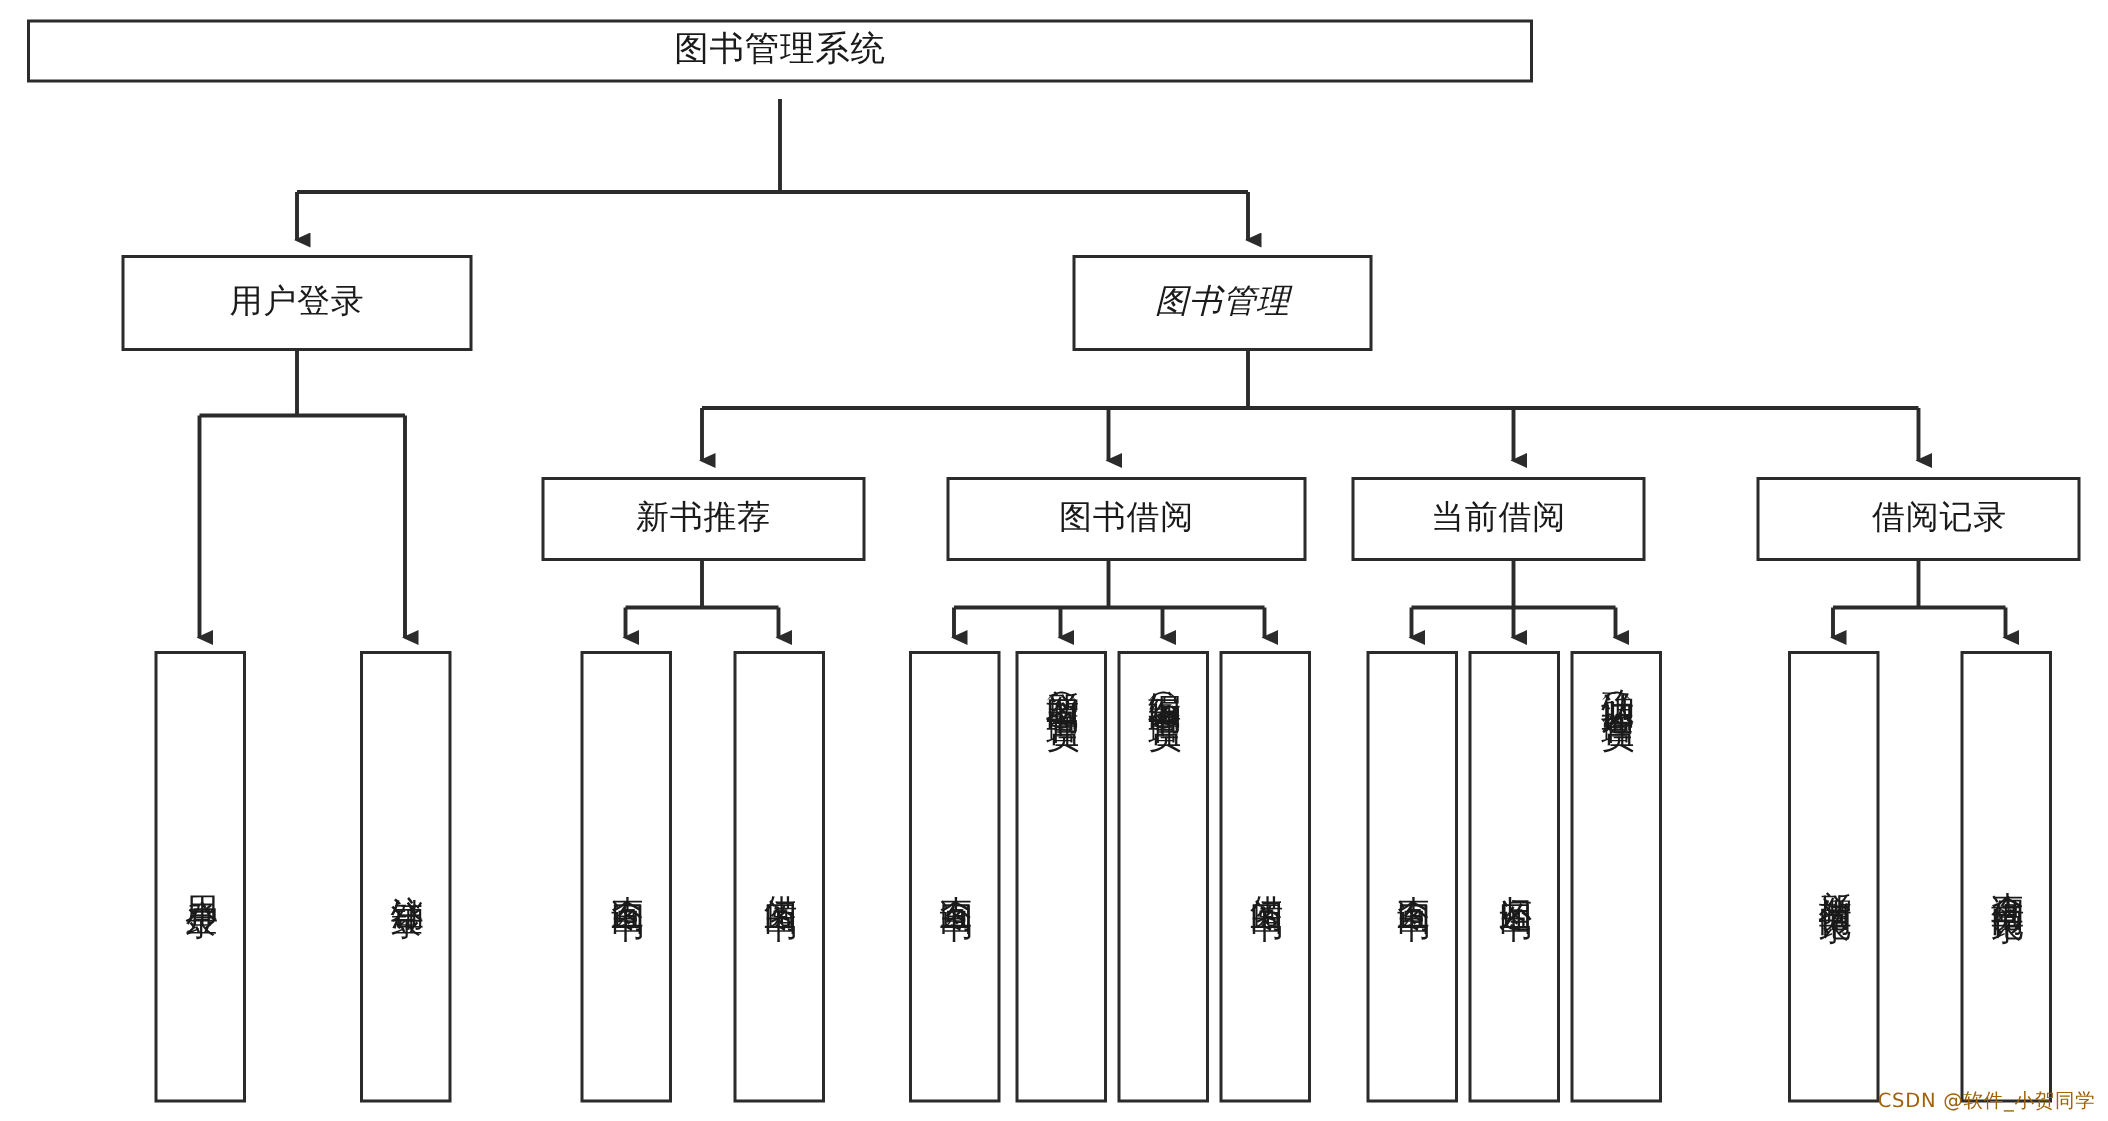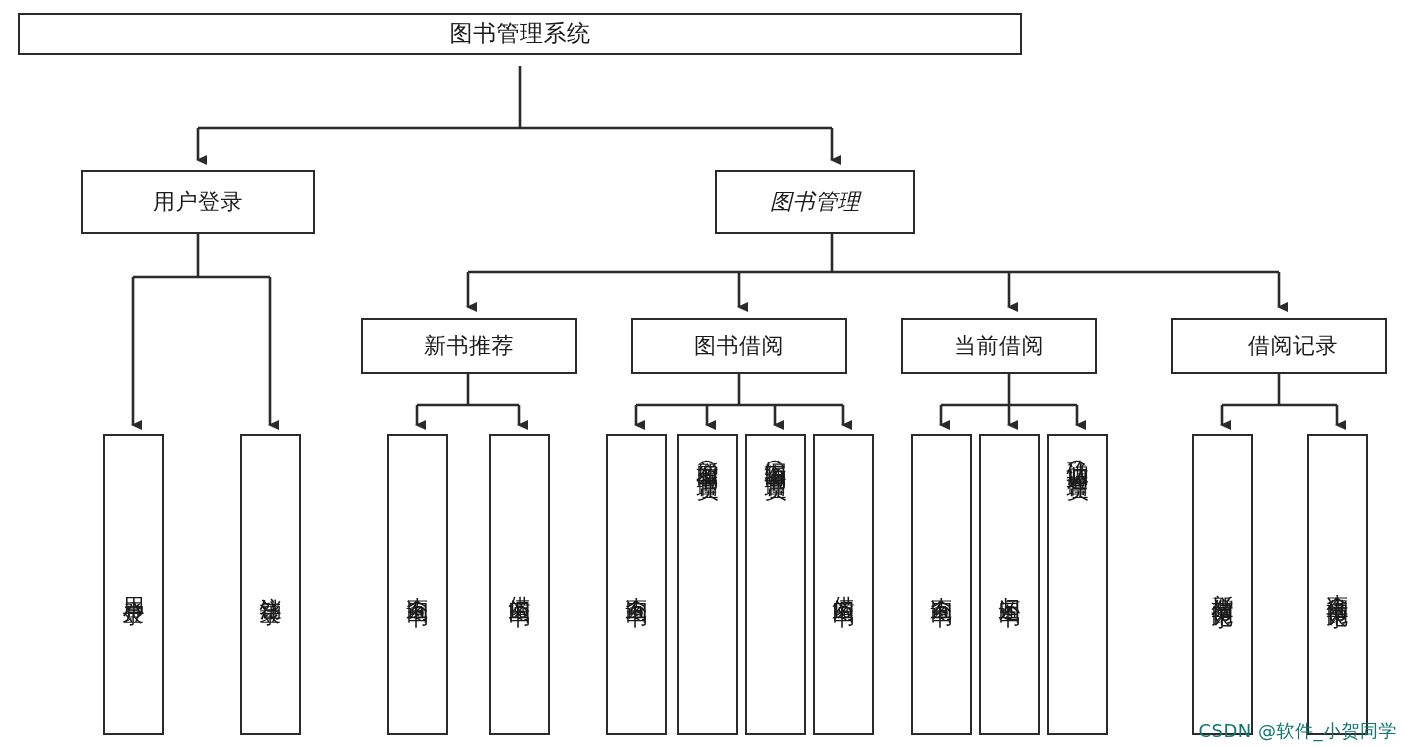--- a/index.html
+++ b/index.html
@@ -65,22 +65,22 @@
     white-space: nowrap;
   }
   .node.vert.centered {
     align-items: center;
     padding-top: 0;
   }
   #watermark {
     position: absolute;
     right: 8px;
     bottom: 4px;
-    font-size: 18px;
-    color: #0f766e;
+    font-size: 13px;
+    color: #a16207;
     letter-spacing: 0.5px;
     white-space: nowrap;
     font-family: "DejaVu Sans", "Liberation Sans", sans-serif;
   }
 </style>
 </head>
 <body>
 
 <div id="canvas">
 
@@ -141,21 +141,21 @@
   <div class="node horiz" style="left:81px; top:170px; width:234px; height:64px;">
     <span class="label">用户登录</span>
   </div>
   <div class="node horiz" style="left:715px; top:170px; width:200px; height:64px;font-style:italic;">
     <span class="label">图书管理</span>
   </div>
 
   <div class="node horiz" style="left:361px; top:318px; width:216px; height:56px;">
     <span class="label">新书推荐</span>
   </div>
-  <div class="node horiz" style="left:631px; top:318px; width:216px; height:56px;">
+  <div class="node horiz" style="left:631px; top:318px; width:240px; height:56px;">
     <span class="label">图书借阅</span>
   </div>
   <div class="node horiz" style="left:901px; top:318px; width:196px; height:56px;">
     <span class="label">当前借阅</span>
   </div>
   <div class="node horiz" style="left:1171px; top:318px; width:216px; height:56px;padding-left:28px;">
     <span class="label">借阅记录</span>
   </div>
 
   <div class="node vert centered" style="left:103px; top:434px; width:61px; height:301px;">

